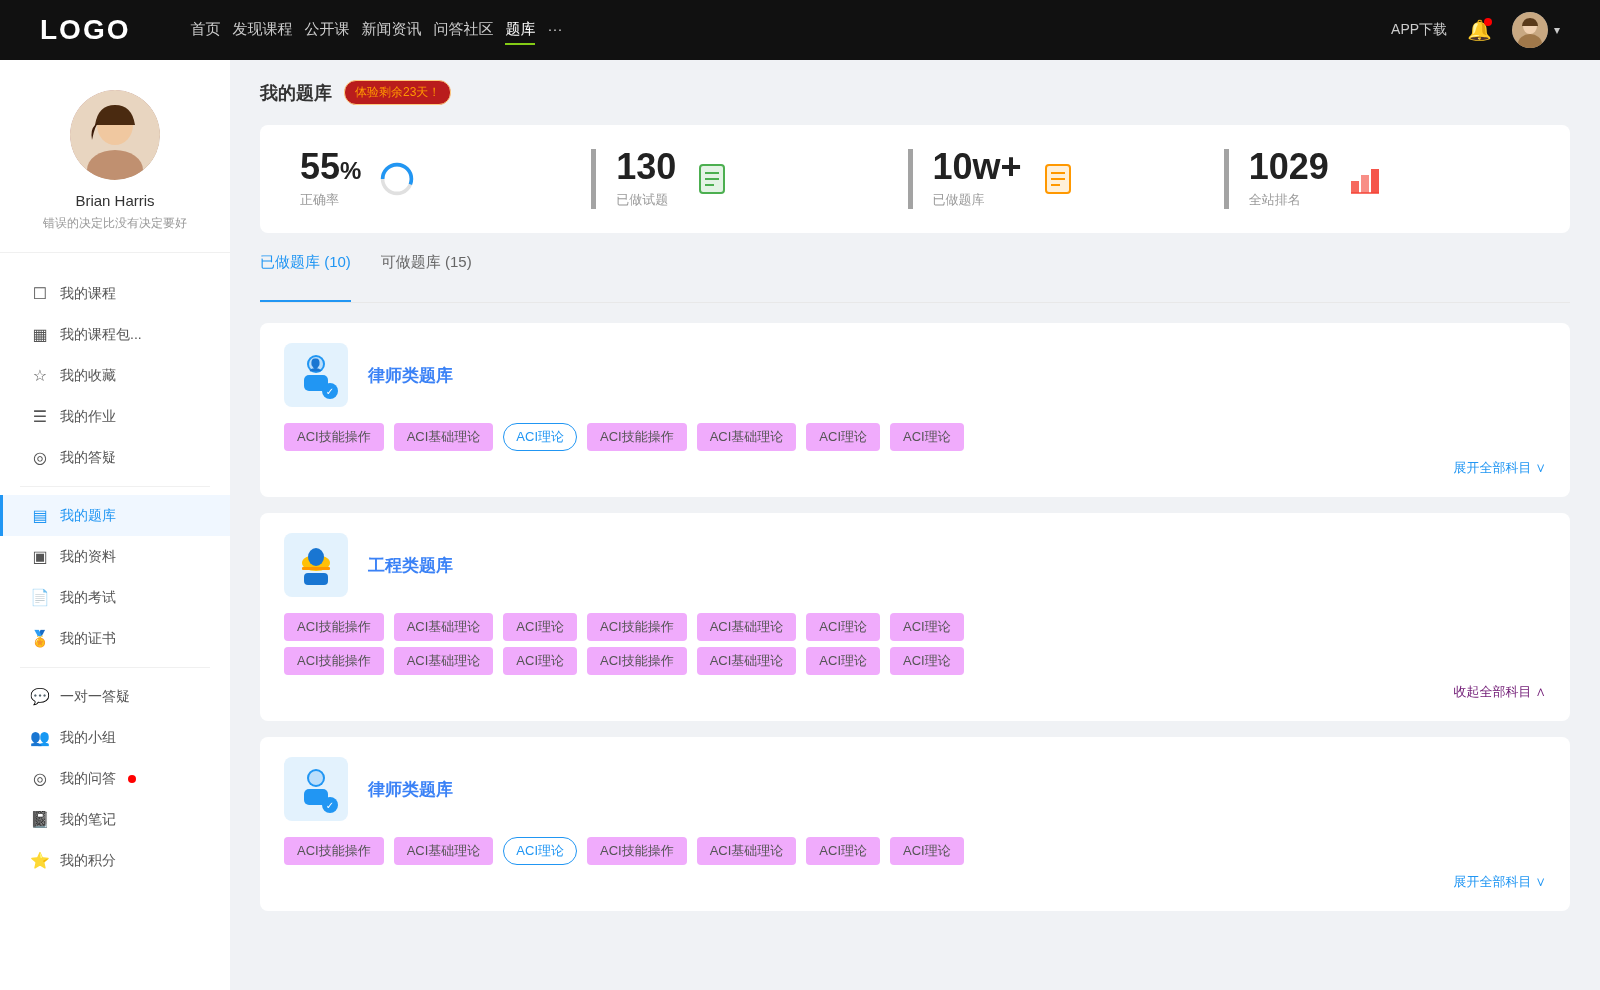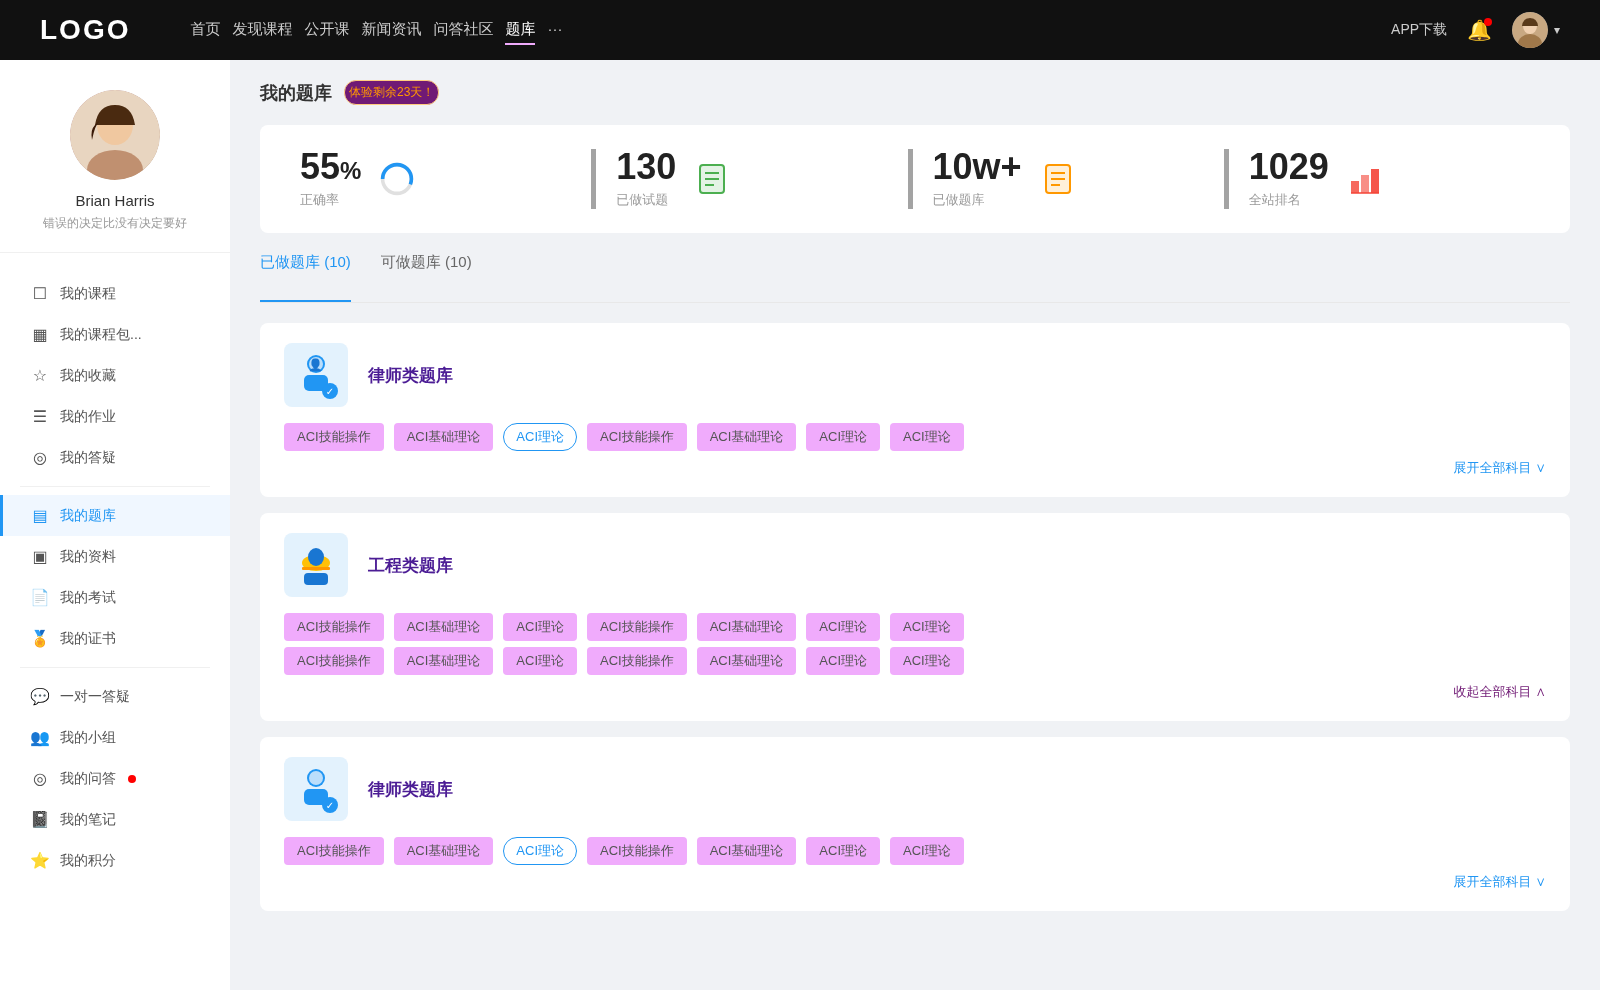--- a/index.html
+++ b/index.html
@@ -3,21 +3,21 @@
   <meta charset="utf-8">
   <style>
     * { box-sizing: border-box; margin: 0; padding: 0; }
     body { font-family: -apple-system, BlinkMacSystemFont, 'PingFang SC', 'Microsoft YaHei', sans-serif; background: #f0f2f5; color: #333; }
 
     
     .header { background: #111; height: 60px; display: flex; align-items: center; padding: 0 40px; position: fixed; top: 0; left: 0; right: 0; z-index: 100; }
     .header-logo { color: white; font-size: 28px; font-weight: bold; letter-spacing: 2px; margin-right: 60px; }
     .header-nav { display: flex; gap: 12px; flex: 1; }
     .nav-item { color: #ccc; font-size: 15px; cursor: pointer; padding: 4px 0; }
-    .nav-item.active { color: white; border-bottom: 2px solid #f0abfc; }
+    .nav-item.active { color: white; border-bottom: 2px solid #84cc16; }
     .header-right { display: flex; align-items: center; gap: 20px; }
     .app-download { color: #ccc; font-size: 14px; cursor: pointer; }
     .bell-icon { color: #ccc; font-size: 20px; cursor: pointer; position: relative; }
     .bell-dot { width: 8px; height: 8px; background: red; border-radius: 50%; position: absolute; top: 0; right: 0; }
     .avatar-container { display: flex; align-items: center; gap: 6px; cursor: pointer; }
     .avatar { width: 36px; height: 36px; border-radius: 50%; background: #888; overflow: hidden; display: flex; align-items: center; justify-content: center; }
     .chevron { color: #ccc; font-size: 12px; }
 
     
     .main-layout { display: flex; margin-top: 60px; min-height: calc(100vh - 60px); }
@@ -37,21 +37,21 @@
     .menu-label { font-size: 14px; }
     .menu-divider { height: 1px; background: #f0f0f0; margin: 8px 20px; }
     .dot-red { width: 8px; height: 8px; background: red; border-radius: 50%; display: inline-block; margin-left: 2px; }
 
     
     .content { margin-left: 230px; flex: 1; padding: 20px 30px; min-height: calc(100vh - 60px); }
 
     
     .page-header { display: flex; align-items: center; gap: 12px; margin-bottom: 20px; }
     .page-title { font-size: 18px; font-weight: 600; color: #333; }
-    .trial-badge { background: #701a75; color: #ff9800; font-size: 12px; padding: 3px 4px; border-radius: 12px; border: 1px solid #ffcc80; }
+    .trial-badge { background: #b91c1c; color: #ff9800; font-size: 12px; padding: 3px 10px; border-radius: 12px; border: 1px solid #ffcc80; }
 
     
     .stats-card { background: white; border-radius: 8px; padding: 24px 30px; display: flex; gap: 0; margin-bottom: 20px; }
     .stat-item { flex: 1; display: flex; align-items: center; gap: 16px; padding: 0 20px; border-right: 5px solid #a3a3a3; }
     .stat-item:first-child { padding-left: 10px; }
     .stat-item:last-child { border-right: none; }
     .stat-number { font-size: 36px; font-weight: 600; color: #222; line-height: 1; }
     .stat-number .percent { font-size: 24px; }
     .stat-label { font-size: 13px; color: #999; margin-top: 6px; }
     .stat-icon { width: 40px; height: 40px; display: flex; align-items: center; justify-content: center; }
@@ -59,21 +59,21 @@
 
     
     .tabs-row { display: flex; gap: 30px; margin-bottom: 20px; border-bottom: 1px solid #e8e8e8; }
     .tab-item { font-size: 15px; color: #666; cursor: pointer; padding-bottom: 28px; }
     .tab-item.active { color: #2196F3; border-bottom: 2px solid #2196F3; font-weight: 500; }
 
     
     .qbank-card { background: white; border-radius: 8px; padding: 20px 24px; margin-bottom: 16px; }
     .qbank-header { display: flex; align-items: center; gap: 20px; margin-bottom: 16px; }
     .qbank-icon { width: 64px; height: 64px; background: #e3f2fd; border-radius: 8px; display: flex; align-items: center; justify-content: center; flex-shrink: 0; }
-    .qbank-title { font-size: 17px; font-weight: 600; color: #4c1d95; }
+    .qbank-title { font-size: 17px; font-weight: 600; color: #3b82f6; }
     .tags-row { display: flex; flex-wrap: wrap; gap: 10px; margin-bottom: 6px; }
     .tag { padding: 4px 12px; border-radius: 4px; font-size: 13px; color: #555; background: #f0abfc; cursor: pointer; border: 1px solid transparent; }
     .tag.active { border: 1px solid #2196F3; color: #2196F3; background: white; border-radius: 20px; }
     .expand-link { text-align: right; font-size: 13px; color: #2196F3; cursor: pointer; margin-top: 8px; }
     .collapse-link { text-align: right; font-size: 13px; color: #701a75; cursor: pointer; margin-top: 8px; }
 
     
     .pie-chart-svg { width: 36px; height: 36px; }
 
     
@@ -266,21 +266,21 @@
             <rect x="12" y="12" width="8" height="18" fill="#F44336" opacity="0.6"></rect>
             <rect x="22" y="6" width="8" height="24" fill="#F44336" opacity="0.9"></rect>
             <line x1="2" y1="30" x2="30" y2="30" stroke="#F44336" stroke-width="1.5"></line>
           </svg>
         </div>
       </div>
     </div>
 
     <div class="tabs-row">
       <span class="tab-item active">已做题库 (10)</span>
-      <span class="tab-item">可做题库 (10)</span>
+      <span class="tab-item">可做题库 (15)</span>
     </div>
 
     <div class="qbank-card">
       <div class="qbank-header">
         <div class="qbank-icon">
           <div class="person-icon-wrap" style="position:relative;">
             <svg width="44" height="44" viewBox="0 0 44 44">
               <circle cx="22" cy="13" r="9" fill="#2196F3"></circle>
               <rect x="10" y="24" width="24" height="16" rx="5" fill="#2196F3"></rect>
               <circle cx="22" cy="13" r="7" fill="#bbdefb"></circle>

